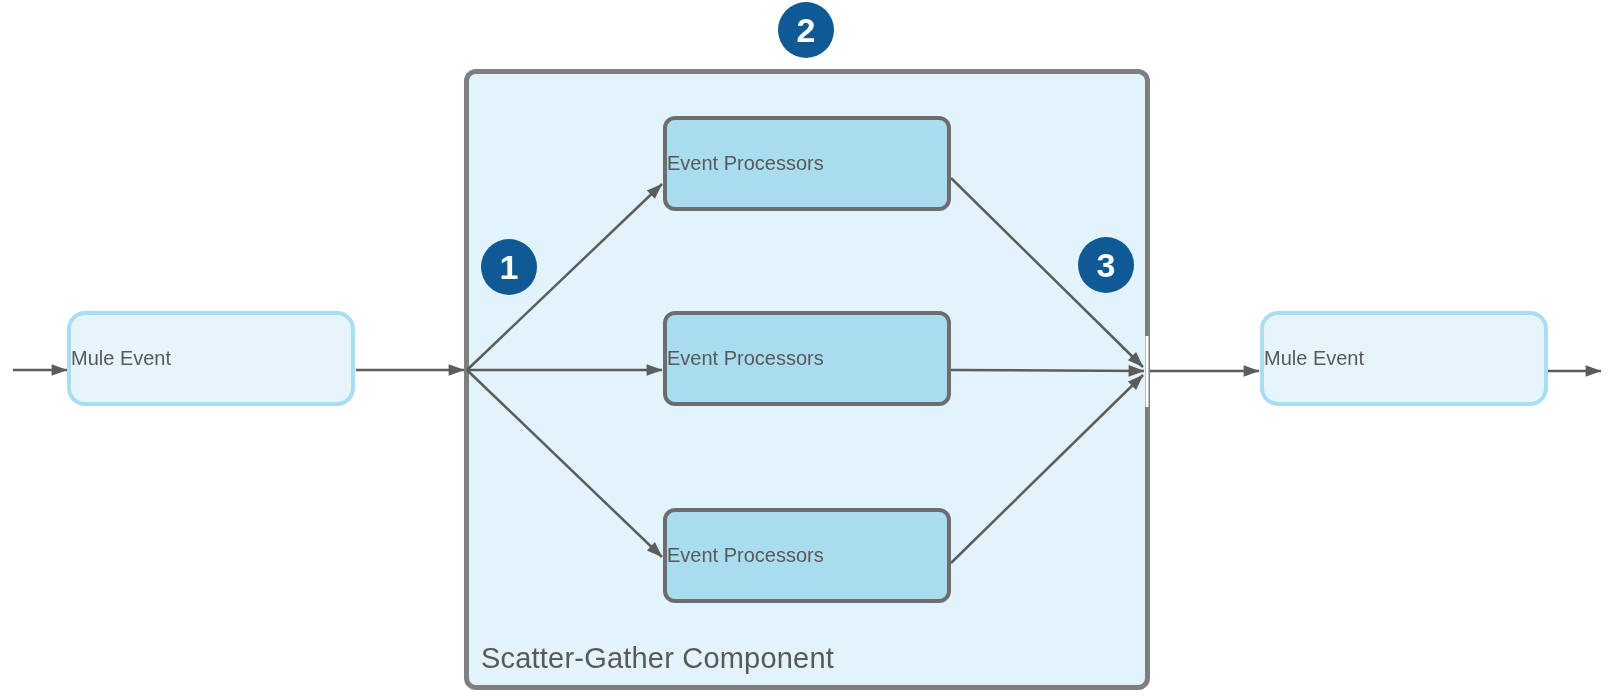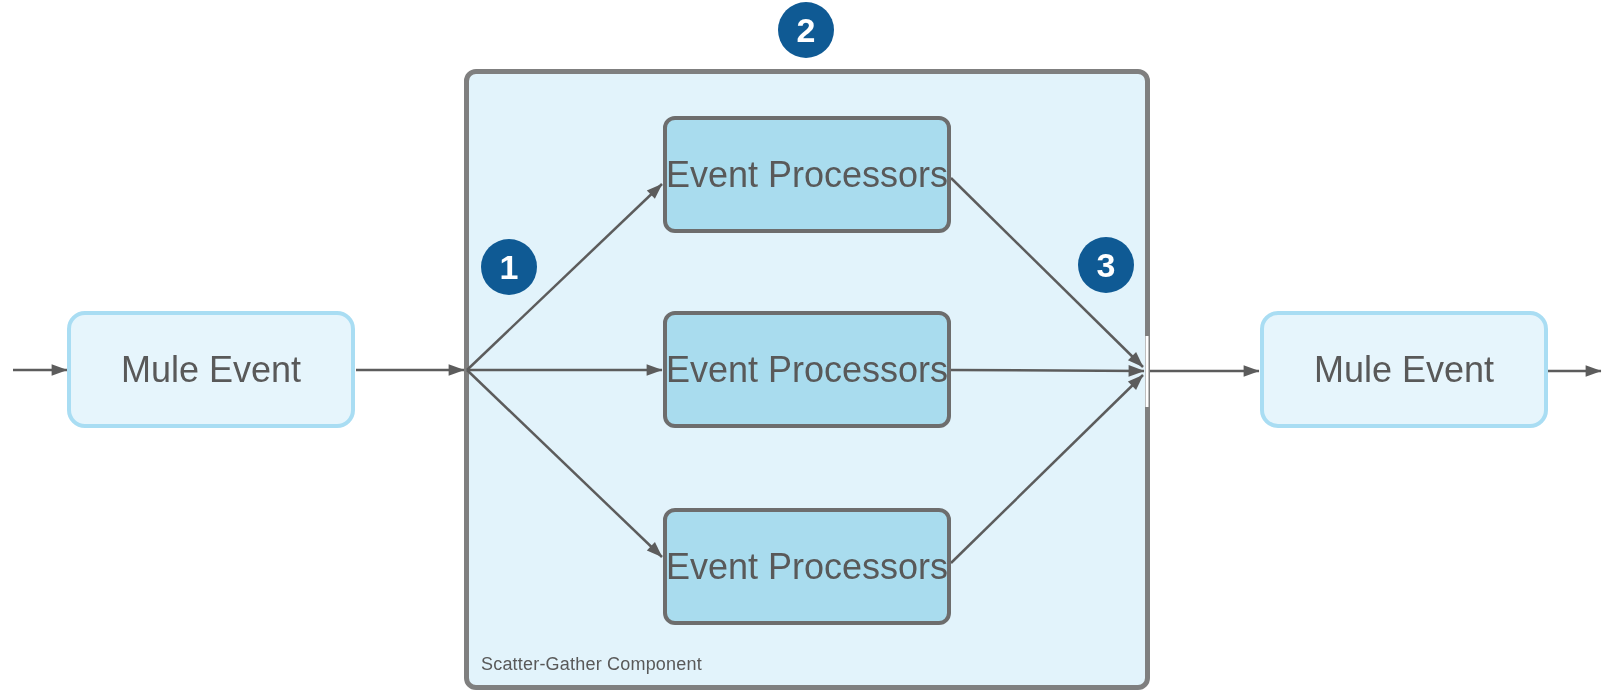--- a/index.html
+++ b/index.html
@@ -30,21 +30,21 @@
     left: 464px; top: 69px;
     width: 686px; height: 621px;
     background: var(--container-fill);
     border: 5px solid var(--container-border);
     border-radius: 12px;
     z-index: 1;
   }
   .sg-label {
     position: absolute;
     left: 12px; bottom: 10px;
-    font-size: 18px;
+    font-size: 29px;
     color: var(--text);
     letter-spacing: 0.2px;
     white-space: nowrap;
   }
 
   .wires {
     position: absolute;
     left: 0; top: 0;
     z-index: 2;
   }
@@ -53,25 +53,24 @@
     stroke-width: 2.5;
   }
   .wires line.merge-tick {
     stroke: #ffffff;
     stroke-width: 3;
   }
   .wires marker path { fill: var(--arrow); }
 
   .node {
     position: absolute;
-    width: 288px; height: 117px;
+    width: 288px; height: 95px;
     display: flex;
     align-items: center;
-    justify-content: center;
-    font-size: 36px;
+    font-size: 20px;
     color: var(--text);
     z-index: 3;
     white-space: nowrap;
   }
   .node.event {
     background: var(--event-fill);
     border: 4px solid var(--event-border);
     border-radius: 18px;
   }
   .node.processor {

